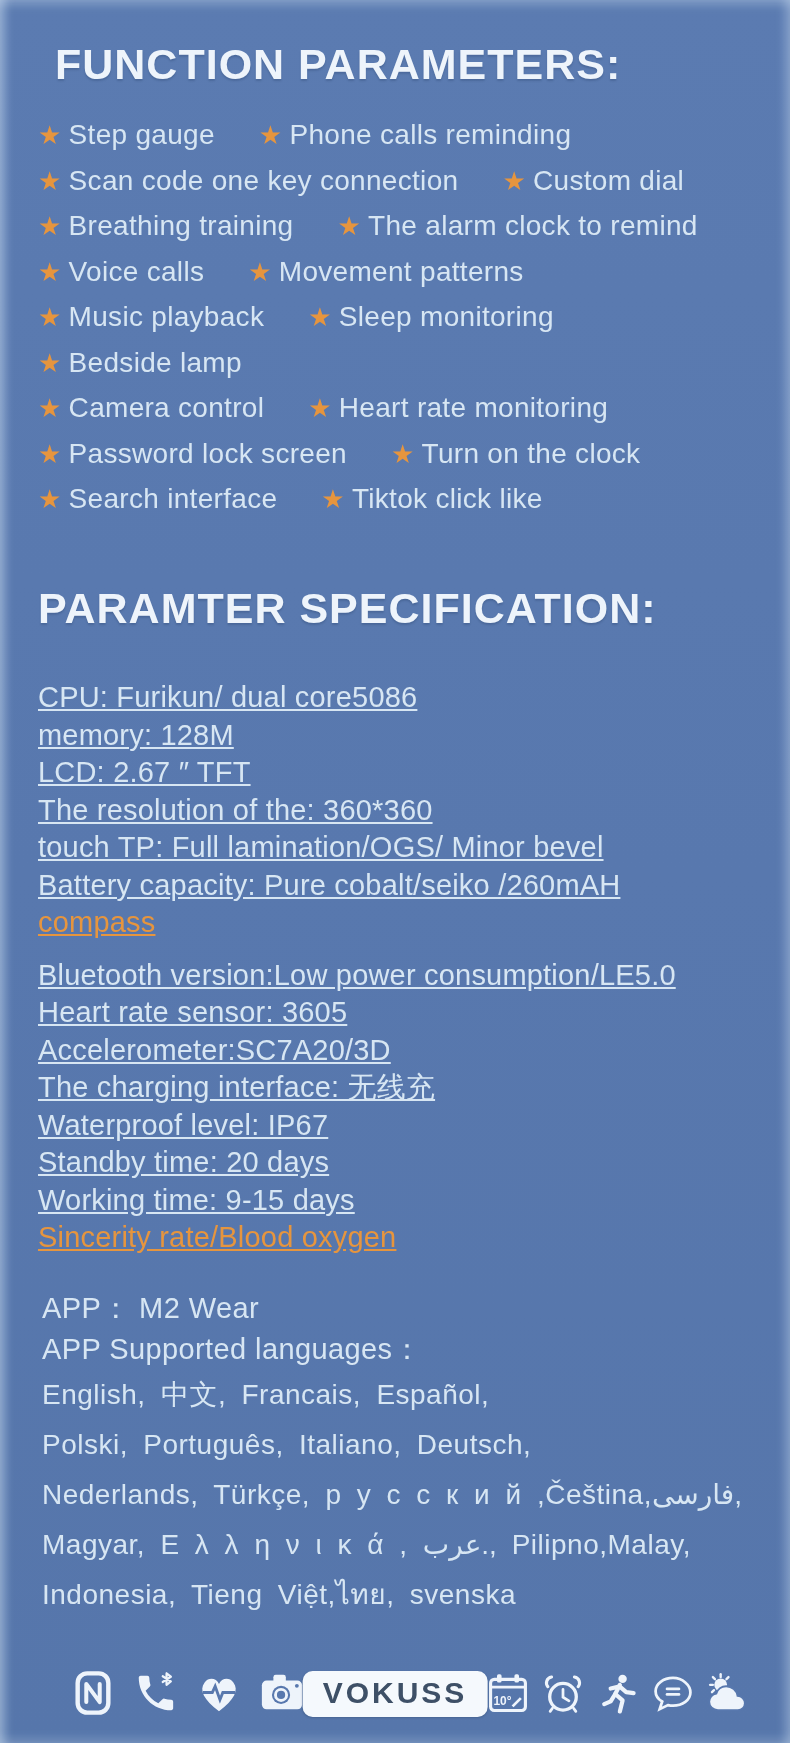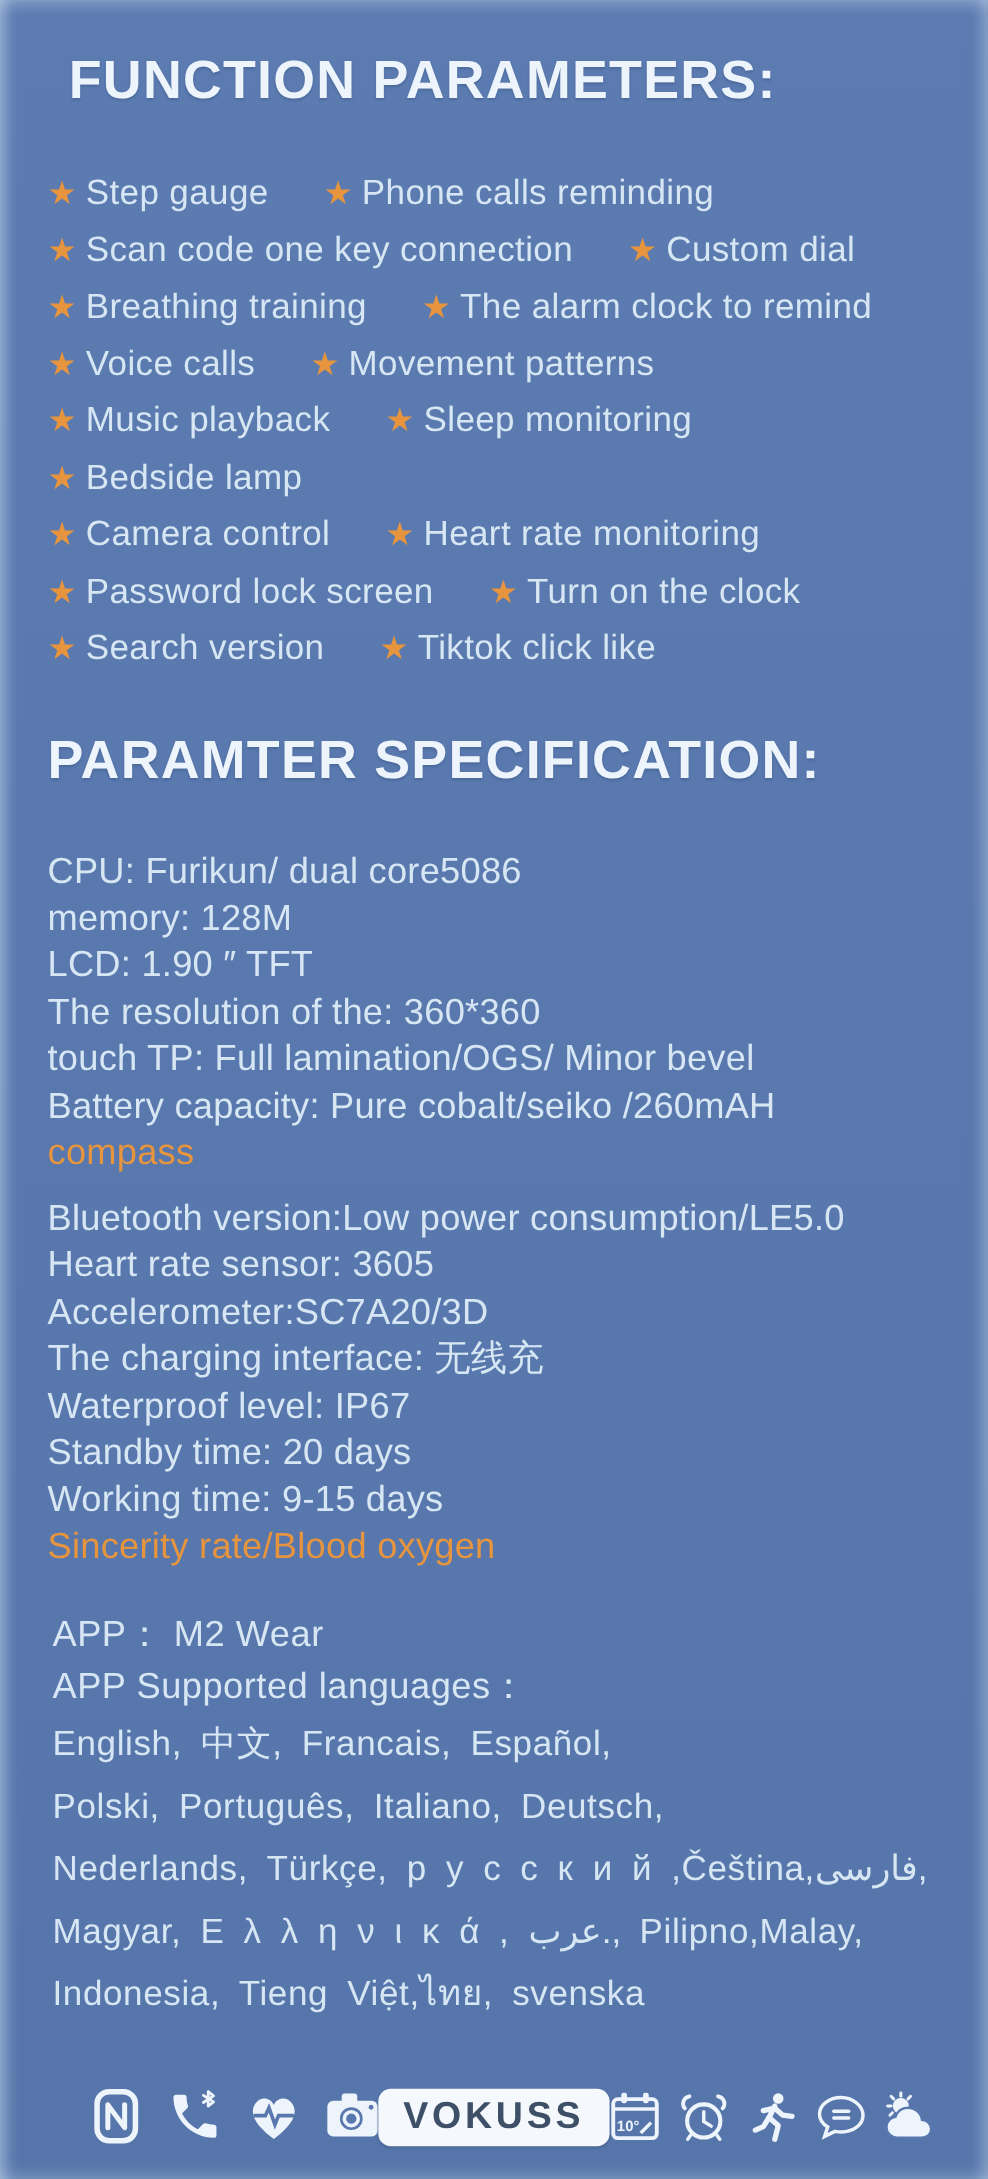--- a/index.html
+++ b/index.html
@@ -23,33 +23,33 @@
       inset 0 -12px 10px -7px rgba(215,232,248,.22);
   }
   .h-title{
     position:absolute;left:55px;margin:0;
     color:var(--ink);font-weight:700;font-size:43px;letter-spacing:1px;
     text-shadow:0 2px 2px rgba(25,45,80,.22);
     white-space:nowrap;
   }
   #func-title{top:40px;}
   #spec-title{top:584px;left:38px;}
-  .feat-list{position:absolute;left:38px;top:112px;margin-top:19px;}
+  .feat-list{position:absolute;left:38px;top:112px;}
   .feat-row{display:flex;column-gap:44px;height:45.5px;line-height:45.5px;white-space:nowrap;}
   .feat-item{color:var(--text);font-size:28px;letter-spacing:.3px;}
   .star{color:var(--orange);font-size:26px;margin-right:7px;}
   .alipay-line{
     position:absolute;left:38px;top:538px;height:45px;line-height:45px;
     color:var(--orange);font-size:28px;letter-spacing:.5px;white-space:nowrap;
   }
   .alipay-line .star{font-size:30px;margin-right:12px;}
   .spec-list{position:absolute;left:38px;top:679px;}
   .spec-line{
     color:var(--text);font-size:29px;letter-spacing:.2px;
-    height:37.5px;line-height:37.5px;white-space:nowrap;
+    height:37.5px;line-height:37.5px;white-space:nowrap;text-decoration:underline;
   }
   .spec-line.orange{color:var(--orange);}
   .spec-line.gap{margin-top:15px;}
   .app-block{position:absolute;left:42px;top:1288px;}
   .app-line{color:var(--text);font-size:29px;height:41px;line-height:41px;letter-spacing:.4px;white-space:nowrap;}
   .lang-block{position:absolute;left:42px;top:1370px;}
   .lang-line{
     color:var(--text);font-size:28px;height:50px;line-height:50px;
     letter-spacing:.5px;word-spacing:7px;white-space:nowrap;
   }
@@ -102,32 +102,32 @@
     </div>
     <div class="feat-row">
       <span class="feat-item"><span class="star">★</span><span>Camera control</span></span>
       <span class="feat-item"><span class="star">★</span><span>Heart rate monitoring</span></span>
     </div>
     <div class="feat-row">
       <span class="feat-item"><span class="star">★</span><span>Password lock screen</span></span>
       <span class="feat-item"><span class="star">★</span><span>Turn on the clock</span></span>
     </div>
     <div class="feat-row">
-      <span class="feat-item"><span class="star">★</span><span>Search version</span></span>
+      <span class="feat-item"><span class="star">★</span><span>Search interface</span></span>
       <span class="feat-item"><span class="star">★</span><span>Tiktok click like</span></span>
     </div>
   </div>
 
 
   <h2 class="h-title" id="spec-title">PARAMTER SPECIFICATION:</h2>
 
   <div class="spec-list">
     <div class="spec-line">CPU: Furikun/ dual core5086</div>
     <div class="spec-line">memory: 128M</div>
-    <div class="spec-line">LCD: 1.90 ″ TFT</div>
+    <div class="spec-line">LCD: 2.67 ″ TFT</div>
     <div class="spec-line">The resolution of the: 360*360</div>
     <div class="spec-line">touch TP: Full lamination/OGS/ Minor bevel</div>
     <div class="spec-line">Battery capacity: Pure cobalt/seiko /260mAH</div>
     <div class="spec-line orange">compass</div>
     <div class="spec-line gap">Bluetooth version:Low power consumption/LE5.0</div>
     <div class="spec-line">Heart rate sensor: 3605</div>
     <div class="spec-line">Accelerometer:SC7A20/3D</div>
     <div class="spec-line">The charging interface: 无线充</div>
     <div class="spec-line">Waterproof level: IP67</div>
     <div class="spec-line">Standby time: 20 days</div>

